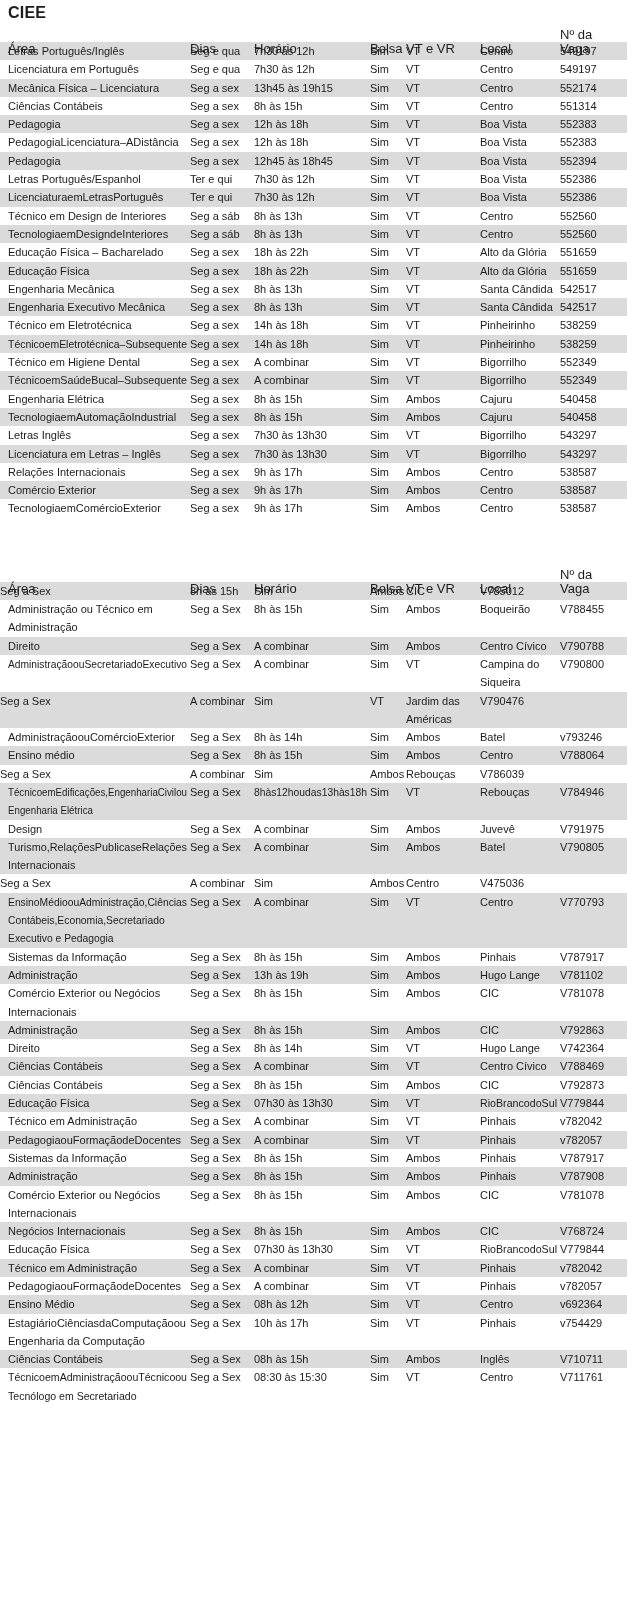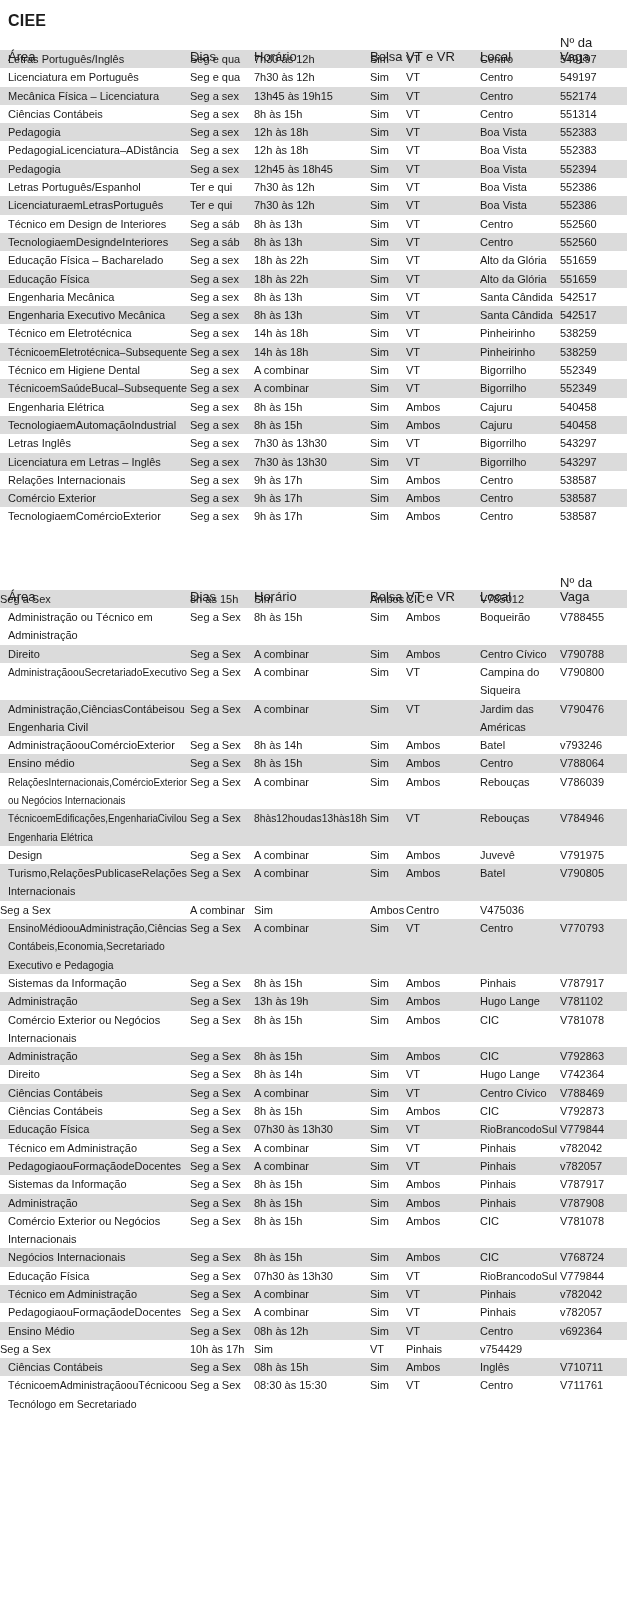--- a/index.html
+++ b/index.html
@@ -7,21 +7,21 @@
     width:627px;height:1618px;overflow:hidden;
     font-family:"Liberation Sans", sans-serif;
     color:#1c1c1c;
     -webkit-font-smoothing:antialiased;
   }
   .page{width:627px;}
   .sec{margin:0;}
   .sec + .sec{margin-top:50px;}
   .title{
     font-size:16px;line-height:20px;font-weight:700;
-    padding:11px 0 0 8px;letter-spacing:.2px;
+    padding:3px 0 0 8px;letter-spacing:.2px;
   }
   .grid{
     display:grid;
     grid-template-columns:190px 64px 116px 36px 74px 80px 67px;
   }
   .thead{
     margin-top:5px;height:14px;align-items:end;
     font-size:13px;line-height:14px;
   }
   .tbody{width:627px;}
@@ -334,22 +334,20 @@
     <div class="c col-area"><span class="fit" style="transform: scaleX(0.932292);">AdministraçãoouSecretariadoExecutivo</span></div>
     <div class="c col-dias"><span class="fit">Seg a Sex</span></div>
     <div class="c col-horario"><span class="fit">A combinar</span></div>
     <div class="c col-bolsa"><span class="fit">Sim</span></div>
     <div class="c col-vtvr"><span class="fit">VT</span></div>
     <div class="c col-local"><span class="fit">Campina do
 Siqueira</span></div>
     <div class="c col-vaga"><span class="fit">V790800</span></div>
   </div>
         <div class="grid row shaded">
-    <div class="c col-area"><span class="fit">Administração,CiênciasContábeisou
-Engenharia Civil</span></div>
     <div class="c col-dias"><span class="fit">Seg a Sex</span></div>
     <div class="c col-horario"><span class="fit">A combinar</span></div>
     <div class="c col-bolsa"><span class="fit">Sim</span></div>
     <div class="c col-vtvr"><span class="fit">VT</span></div>
     <div class="c col-local"><span class="fit">Jardim das
 Américas</span></div>
     <div class="c col-vaga"><span class="fit">V790476</span></div>
   </div>
         <div class="grid row">
     <div class="c col-area"><span class="fit">AdministraçãoouComércioExterior</span></div>
@@ -363,22 +361,20 @@
         <div class="grid row shaded">
     <div class="c col-area"><span class="fit">Ensino médio</span></div>
     <div class="c col-dias"><span class="fit">Seg a Sex</span></div>
     <div class="c col-horario"><span class="fit">8h às 15h</span></div>
     <div class="c col-bolsa"><span class="fit">Sim</span></div>
     <div class="c col-vtvr"><span class="fit">Ambos</span></div>
     <div class="c col-local"><span class="fit">Centro</span></div>
     <div class="c col-vaga"><span class="fit">V788064</span></div>
   </div>
         <div class="grid row">
-    <div class="c col-area"><span class="fit" style="transform: scaleX(0.884497);">RelaçõesInternacionais,ComércioExterior
-ou Negócios Internacionais</span></div>
     <div class="c col-dias"><span class="fit">Seg a Sex</span></div>
     <div class="c col-horario"><span class="fit">A combinar</span></div>
     <div class="c col-bolsa"><span class="fit">Sim</span></div>
     <div class="c col-vtvr"><span class="fit">Ambos</span></div>
     <div class="c col-local"><span class="fit">Rebouças</span></div>
     <div class="c col-vaga"><span class="fit">V786039</span></div>
   </div>
         <div class="grid row shaded">
     <div class="c col-area"><span class="fit" style="transform: scaleX(0.884428);">TécnicoemEdificações,EngenhariaCivilou
 Engenharia Elétrica</span></div>
@@ -585,20 +581,22 @@
         <div class="grid row shaded">
     <div class="c col-area"><span class="fit">Ensino Médio</span></div>
     <div class="c col-dias"><span class="fit">Seg a Sex</span></div>
     <div class="c col-horario"><span class="fit">08h às 12h</span></div>
     <div class="c col-bolsa"><span class="fit">Sim</span></div>
     <div class="c col-vtvr"><span class="fit">VT</span></div>
     <div class="c col-local"><span class="fit">Centro</span></div>
     <div class="c col-vaga"><span class="fit">v692364</span></div>
   </div>
         <div class="grid row">
+    <div class="c col-area"><span class="fit">EstagiárioCiênciasdaComputaçãoou
+Engenharia da Computação</span></div>
     <div class="c col-dias"><span class="fit">Seg a Sex</span></div>
     <div class="c col-horario"><span class="fit">10h às 17h</span></div>
     <div class="c col-bolsa"><span class="fit">Sim</span></div>
     <div class="c col-vtvr"><span class="fit">VT</span></div>
     <div class="c col-local"><span class="fit">Pinhais</span></div>
     <div class="c col-vaga"><span class="fit">v754429</span></div>
   </div>
         <div class="grid row shaded">
     <div class="c col-area"><span class="fit">Ciências Contábeis</span></div>
     <div class="c col-dias"><span class="fit">Seg a Sex</span></div>

